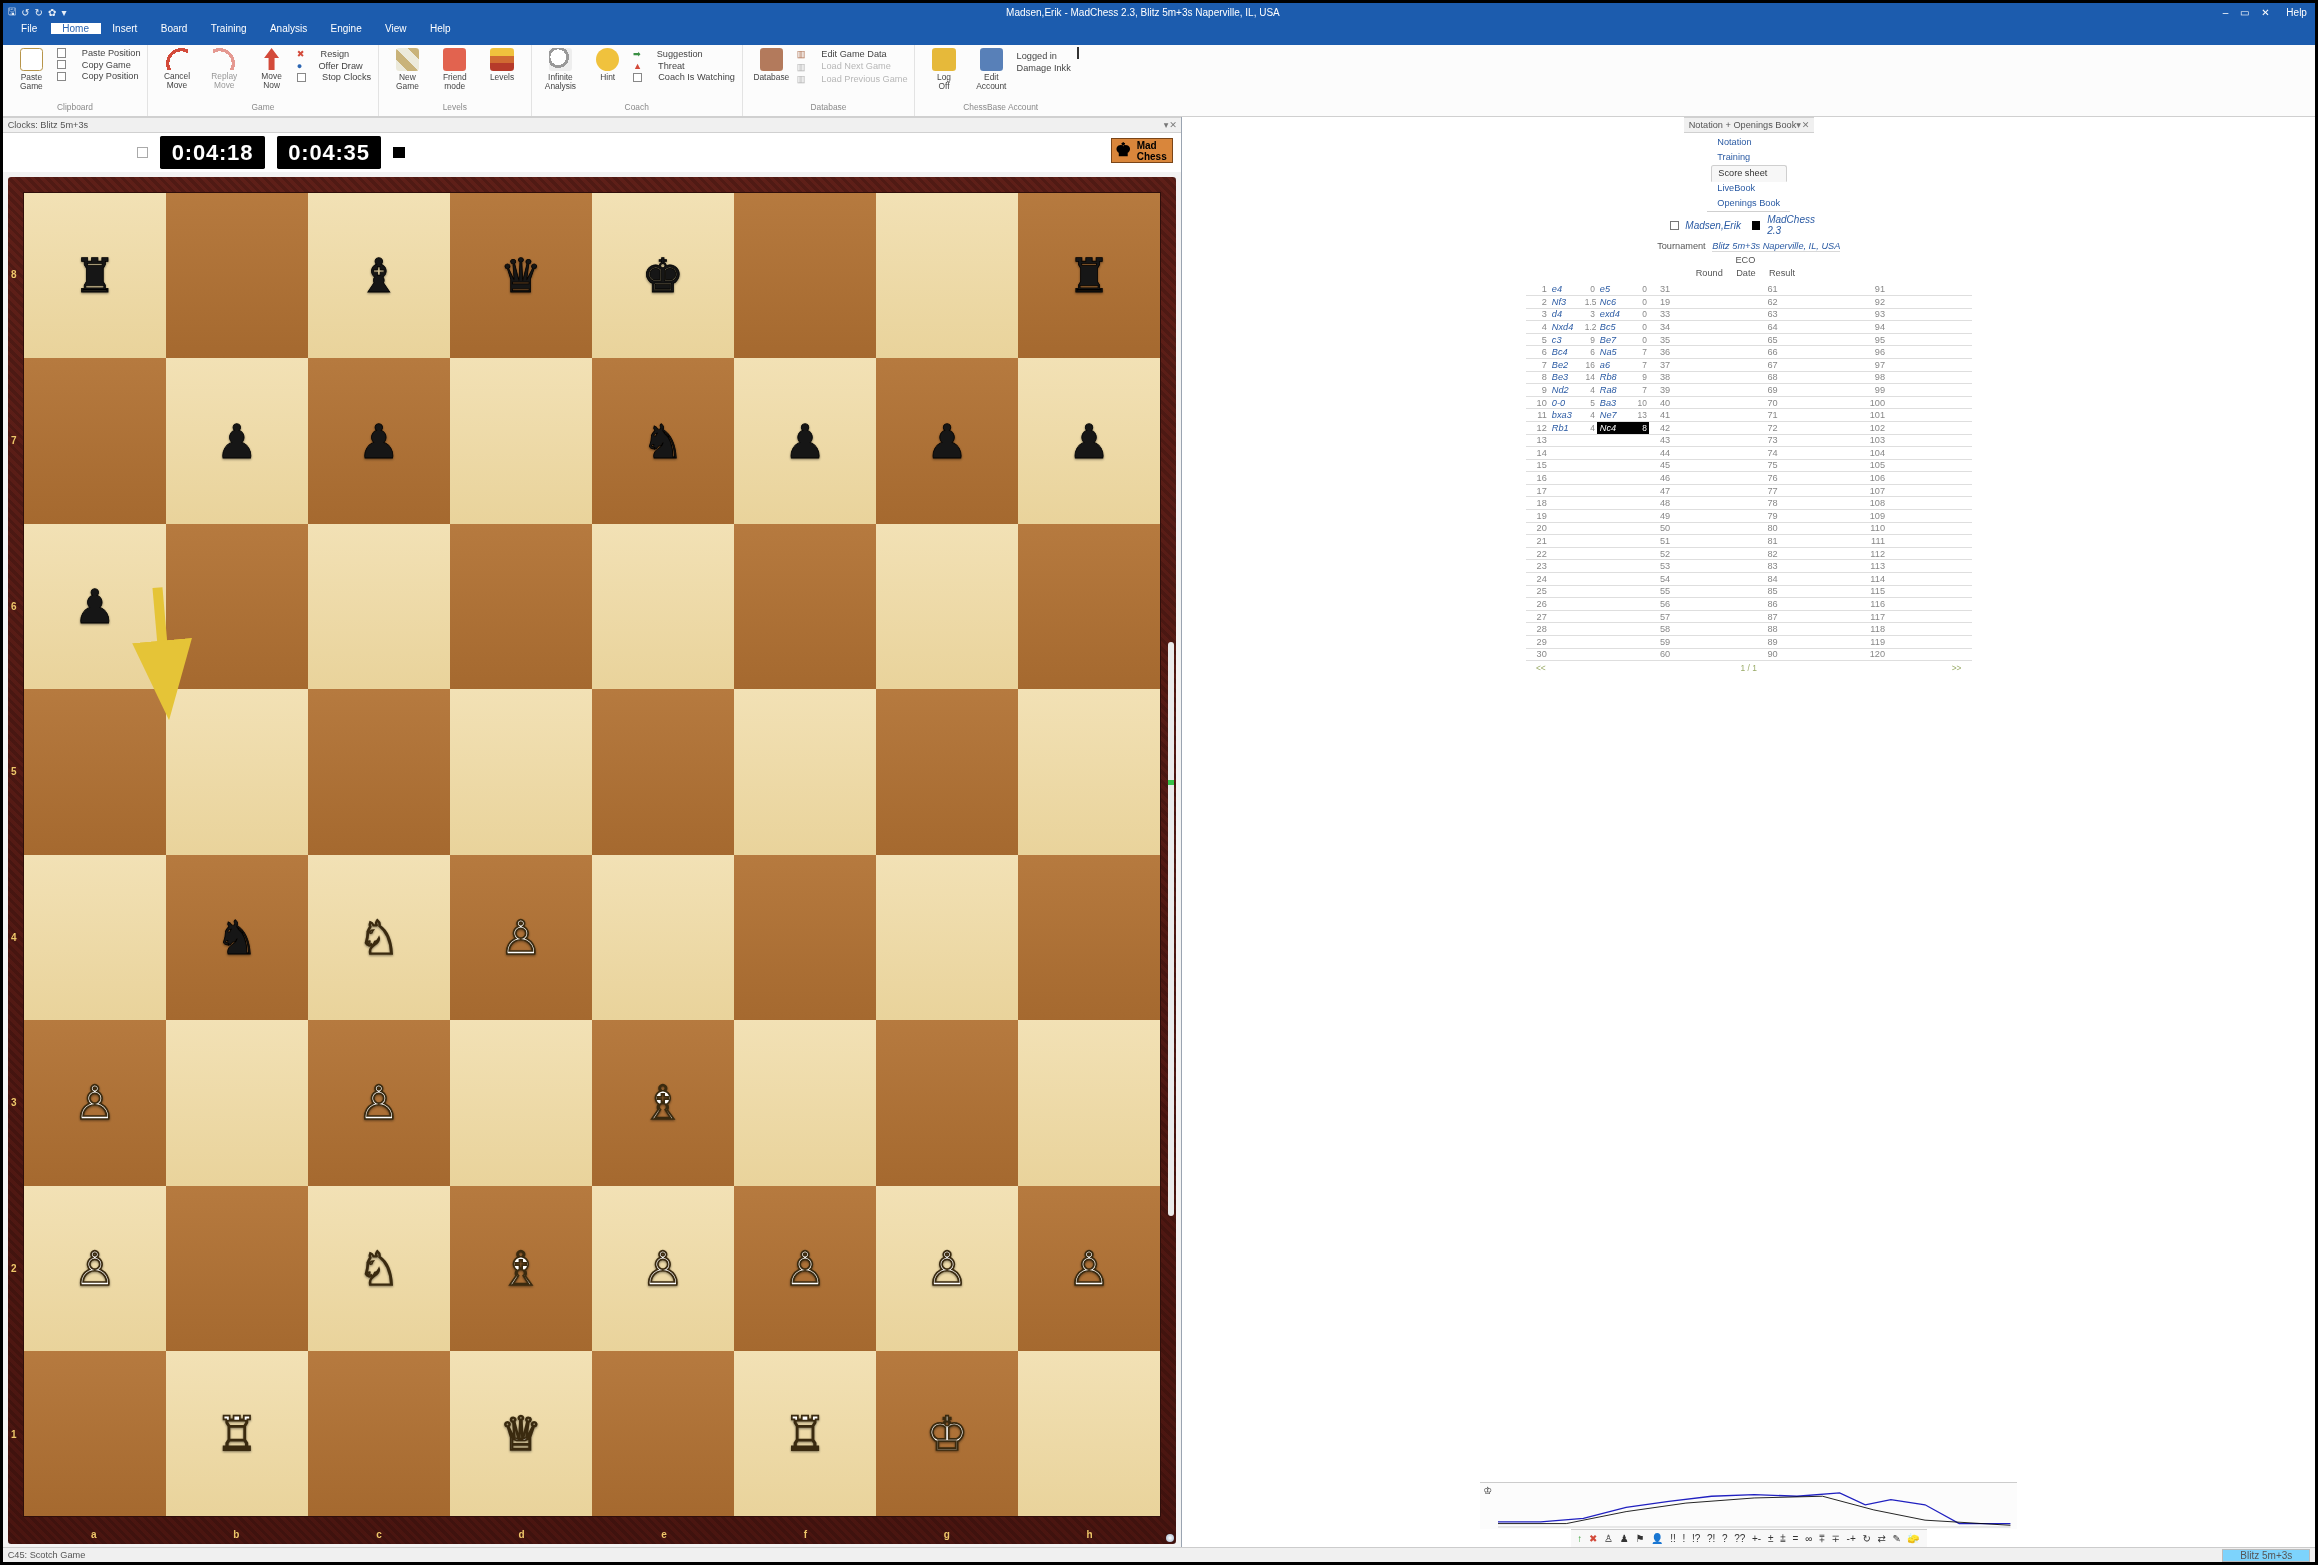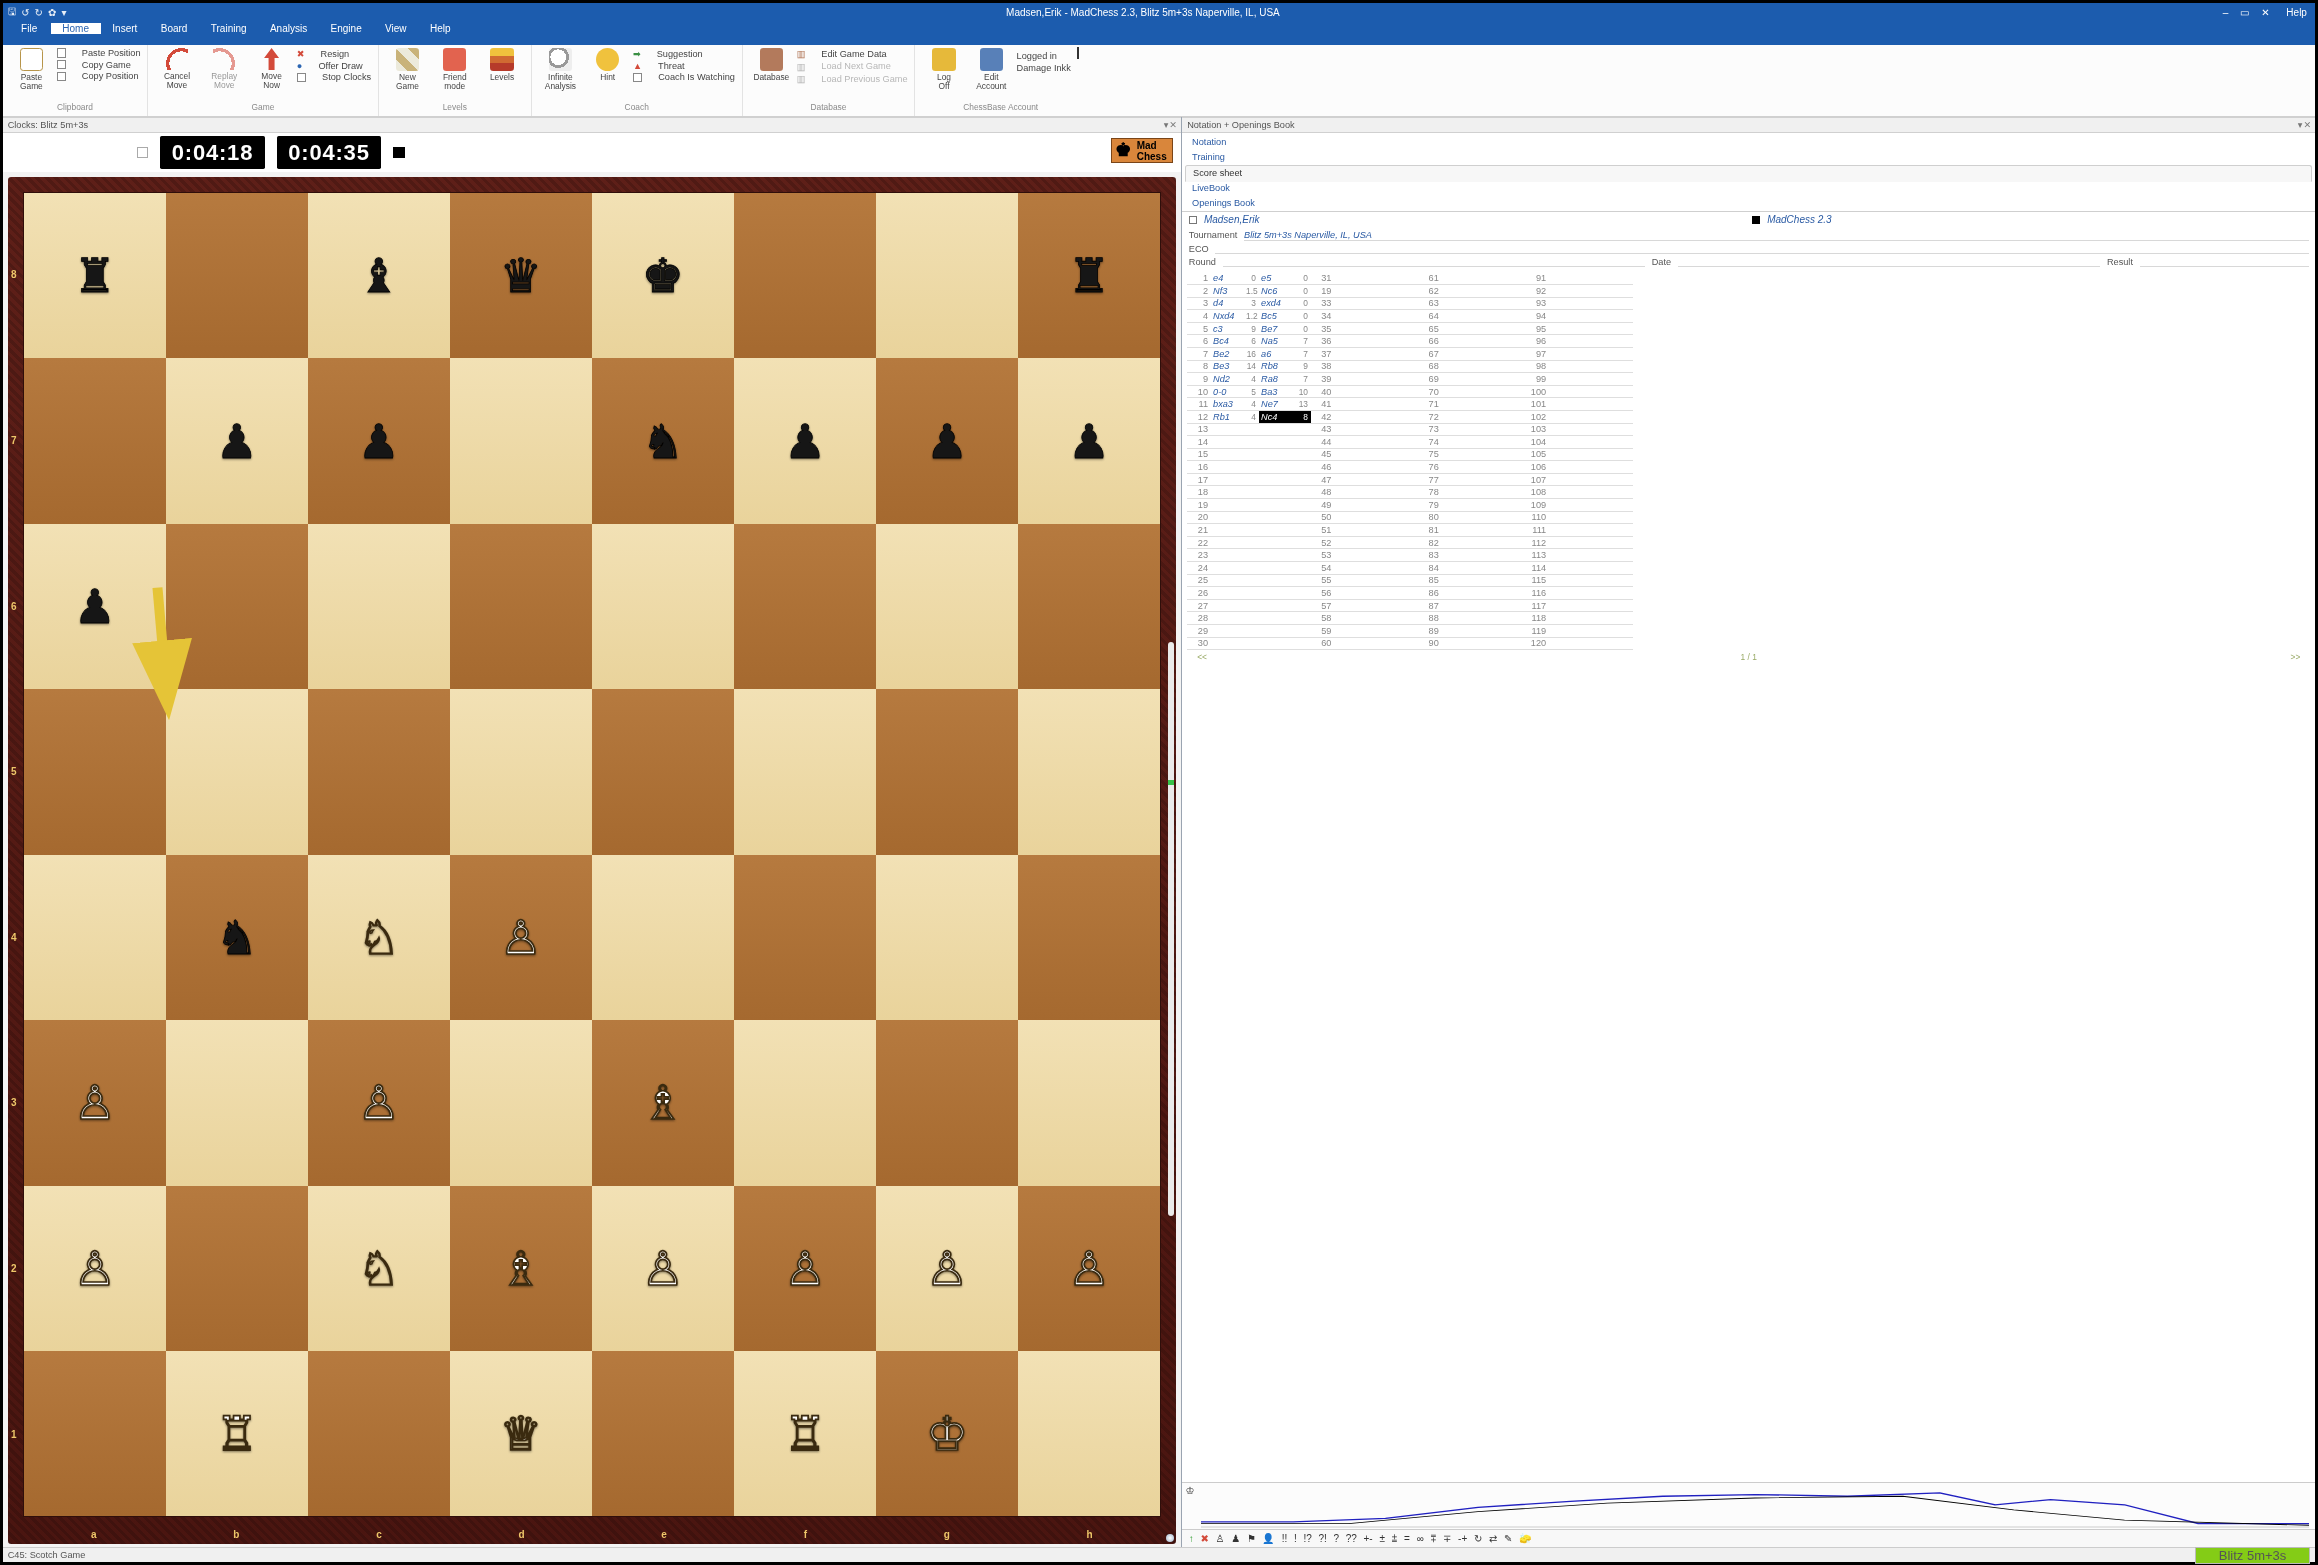--- a/index.html
+++ b/index.html
@@ -90,21 +90,21 @@
     clip-path:polygon(50% 0,100% 45%,70% 45%,70% 100%,30% 100%,30% 45%,0 45%);
   }
 
   
   .main-row{ flex:1; display:flex; min-height:0;}
   .left-pane{
     width:51%; background:#f3f3f3; display:flex; flex-direction:column; min-width:0;
     border-right:0.8px solid #9aa4b1;
   }
   .right-pane{
-    flex:1; display:flex; flex-direction:column; min-width:0;
+    flex:1; display:flex; flex-direction:column; min-width:0;align-items:center;
   }
   
   .clocks-header{
     background:#f0f0f0; border-top:0.8px solid #d0d0d0; border-bottom:0.8px solid #d0d0d0;
     font-size:9.2px; color:#555; padding:1.7px 5px; display:flex; justify-content:space-between; align-items:center;
   }
   .clocks-header .ctrls{ letter-spacing:-0.8px; color:#777;}
   .clocks-row{
     background:#fff; height:39px; display:flex; align-items:center; gap:11.7px;
     padding-left:134px; position:relative;
@@ -251,21 +251,21 @@
   }
   .annot-bar span{ cursor:default; }
   
   .status-bar{
     height:15px; background:#f0f0f0; border-top:0.8px solid #ccc;
     display:flex; align-items:center; justify-content:space-between;
     font-size:9.2px; color:#555; padding:0 5px;
     flex:0 0 15px;
   }
   .status-bar .sbtn{
-    border:0.8px solid #bbb; background:#84cc16; padding:0 23px; font-size:13px;
+    border:0.8px solid #bbb; background:#7dd3fc; padding:0 17px; font-size:10px;
   }
   
   .mv-arrow{
     position:absolute;
     width:100px; height:100px; left:9%; top:31%;
     pointer-events:none;
     transform:rotate(40deg);
   }
   @media (max-width:1172px){
     .piece{font-size:39px;}

